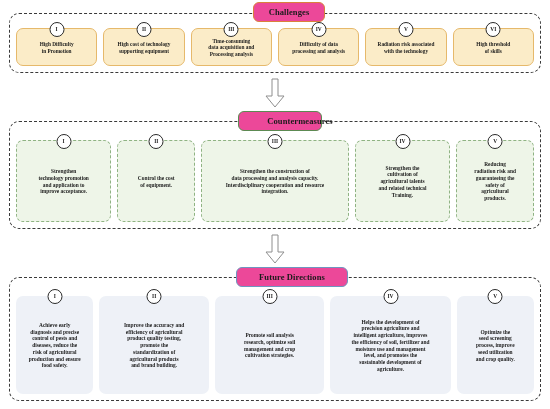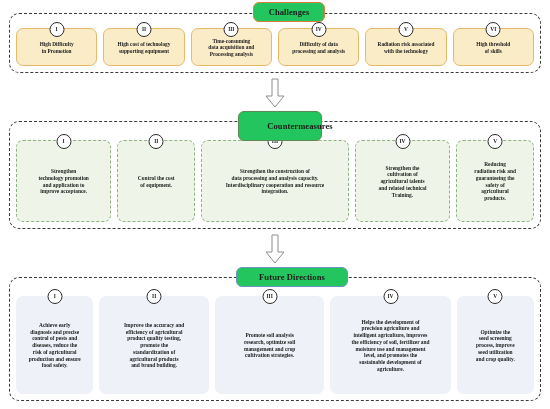--- a/index.html
+++ b/index.html
@@ -37,33 +37,33 @@
   #section-future     { top: 277px; height: 124px; }
 
   
   .chip {
     position: absolute;
     z-index: 5;
     box-sizing: border-box;
     display: flex;
     align-items: center;
     justify-content: center;
-    background: #22c55e;
+    background: #ec4899;
     border-radius: 6px;
     font-weight: bold;
     font-size: 8.5px;
     letter-spacing: .1px;
     white-space: nowrap;
   }
   #chip-challenges {
     left: 253px; top: 2px; width: 72px; height: 20px;
     border: 1.2px solid #d9813c;
   }
   #chip-counter {
-    left: 238px; top: 111px; width: 84px; height: 30px;
+    left: 238px; top: 111px; width: 84px; height: 20px;
     border: 1.2px solid #5c8a52;
     padding-left: 40px;
   }
   #chip-future {
     left: 236px; top: 267px; width: 112px; height: 20px;
     border: 1.2px solid #6f95bf;
   }
 
   
   .row {

